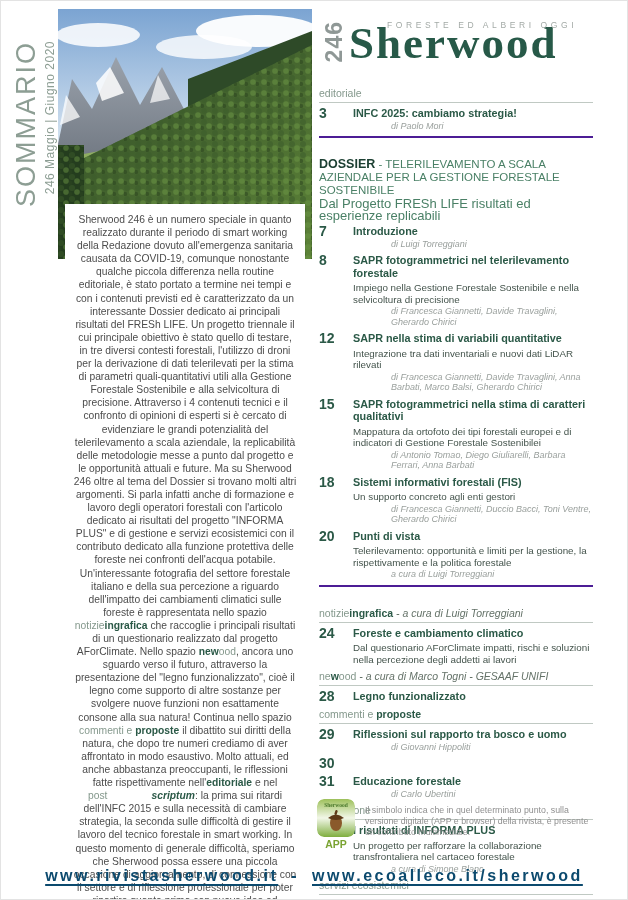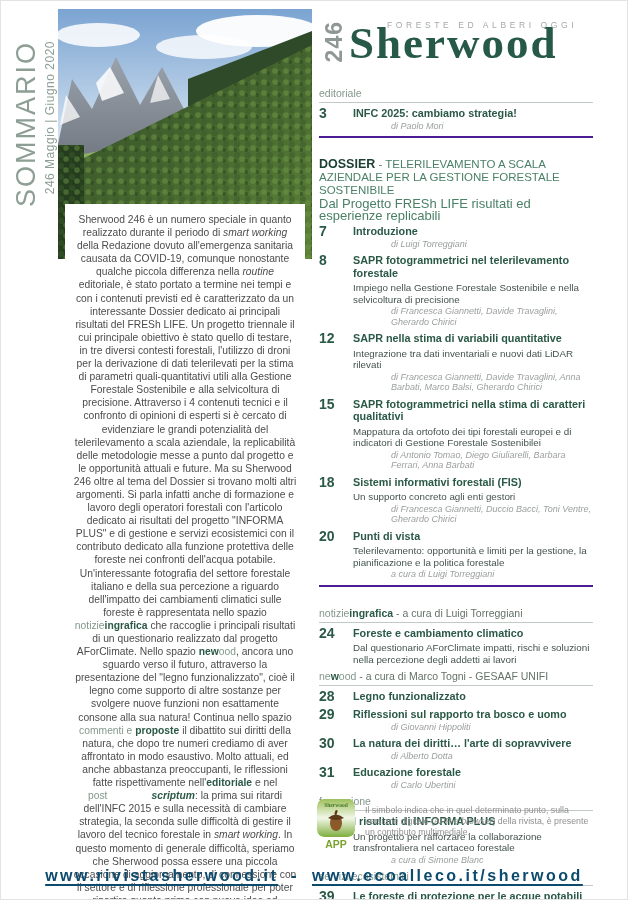--- a/index.html
+++ b/index.html
@@ -12,25 +12,25 @@
   .sommario-title{left:10px;top:40px;font-size:27px;letter-spacing:2px;color:#8d9e94;font-weight:400;}
   .sommario-issue{left:42px;top:40px;font-size:12px;letter-spacing:.5px;color:#8d9e94;}
   
   .photo{position:absolute;left:57px;top:8px;width:254px;height:250px;}
   .photo svg{display:block;width:100%;height:100%;}
   
   .edit-box{position:absolute;left:64px;top:203px;width:240px;background:#fff;padding:9px 8px 0 8px;box-sizing:border-box;}
   .edit-text{font-size:10.3px;line-height:13.1px;color:#4c4c4c;text-align:center;}
   
   .sg-plain{}
-  .sg-i{font-style:italic;text-align:center;}
+  .sg-i{text-align:center;}
   .sg-light{color:var(--lg);}
   .sg-bold{color:var(--dg);font-weight:700;}
   .sg-boldi{color:var(--dg);font-weight:700;font-style:italic;padding-left:44px;}
-  .sg-it{color:#647268;}
+  .sg-it{font-style:italic;color:#647268;}
   .sg-dossier{color:#1d4033;font-weight:700;font-size:12.5px;}
   .sg-dcaps{color:var(--mg);font-size:11.5px;}
   
   .right-col{position:absolute;left:318px;top:10px;width:274px;}
   .masthead{position:relative;height:72px;}
   .issue-vert{writing-mode:vertical-rl;transform:rotate(180deg);position:absolute;left:2px;top:10px;
               font-size:23px;font-weight:700;color:#8f9896;letter-spacing:1px;}
   .mast-title{position:absolute;left:30px;top:2px;font-family:"Liberation Serif",serif;font-weight:700;
               font-size:45px;line-height:60px;color:#275948;letter-spacing:2px;margin:0;}
   .mast-tagline{position:absolute;left:68px;top:9px;font-size:8.5px;letter-spacing:3.6px;color:#a3aaa6;}
@@ -167,21 +167,21 @@
             <div class="ibody">
               <div class="ititle"><span>Sistemi informativi forestali (FIS)</span></div>
               <div class="isub">Un supporto concreto agli enti gestori</div>
               <div class="iauth">di Francesca Giannetti, Duccio Bacci, Toni Ventre, Gherardo Chirici</div>
             </div>
           </div>
           <div class="toc-item">
             <span class="num">20</span>
             <div class="ibody">
               <div class="ititle"><span>Punti di vista</span></div>
-              <div class="isub">Telerilevamento: opportunità e limiti per la gestione, la pianificazione e la politica forestale</div>
+              <div class="isub">Telerilevamento: opportunità e limiti per la gestione, la rispettivamente e la politica forestale</div>
               <div class="iauth">a cura di Luigi Torreggiani</div>
             </div>
           </div>
         </div>
         <div class="toc-section rule-above">
           <div class="sec-label"><span class="sg-light">notizie</span><span class="sg-bold">ingrafica</span><span class="sg-it"> - a cura di Luigi Torreggiani</span></div>
           <div class="toc-item">
             <span class="num">24</span>
             <div class="ibody">
               <div class="ititle"><span>Foreste e cambiamento climatico</span></div>
@@ -192,33 +192,30 @@
         <div class="toc-section">
           <div class="sec-label"><span class="sg-light">ne</span><span class="sg-bold">w</span><span class="sg-light">ood</span><span class="sg-it"> - a cura di Marco Togni - GESAAF UNIFI</span></div>
           <div class="toc-item">
             <span class="num">28</span>
             <div class="ibody">
               <div class="ititle"><span>Legno funzionalizzato</span></div>
             </div>
           </div>
         </div>
         <div class="toc-section">
+          <div class="sec-label"><span class="sg-light">commenti e </span><span class="sg-bold">proposte</span></div>
           <div class="toc-item">
             <span class="num">29</span>
             <div class="ibody">
               <div class="ititle"><span>Riflessioni sul rapporto tra bosco e uomo</span></div>
               <div class="iauth">di Giovanni Hippoliti</div>
             </div>
           </div>
           <div class="toc-item">
             <span class="num">30</span>
-            <div class="ibody">
-              <div class="ititle"><span>La natura dei diritti… l'arte di sopravvivere</span></div>
-              <div class="iauth">di Alberto Dotta</div>
-            </div>
           </div>
           <div class="toc-item">
             <span class="num">31</span>
             <div class="ibody">
               <div class="ititle"><span>Educazione forestale</span></div>
               <div class="iauth">di Carlo Ubertini</div>
             </div>
           </div>
         </div>
         <div class="toc-section">

